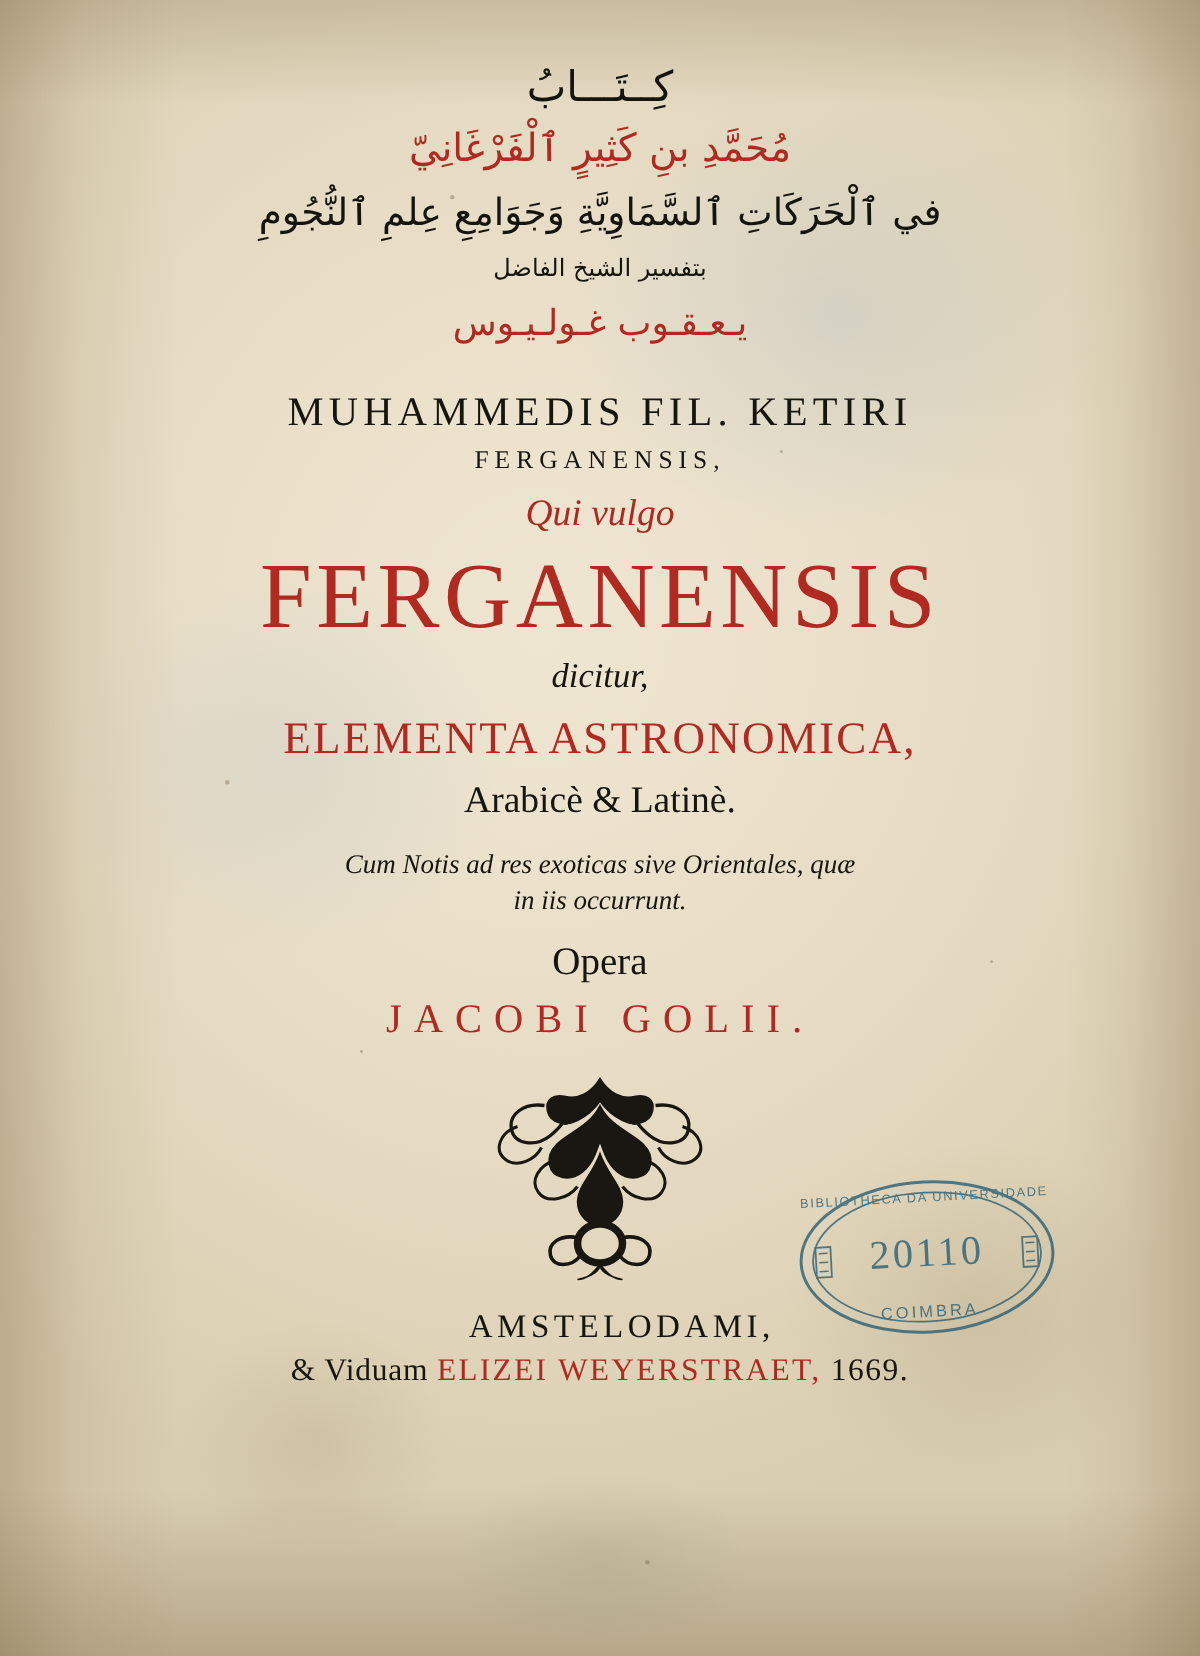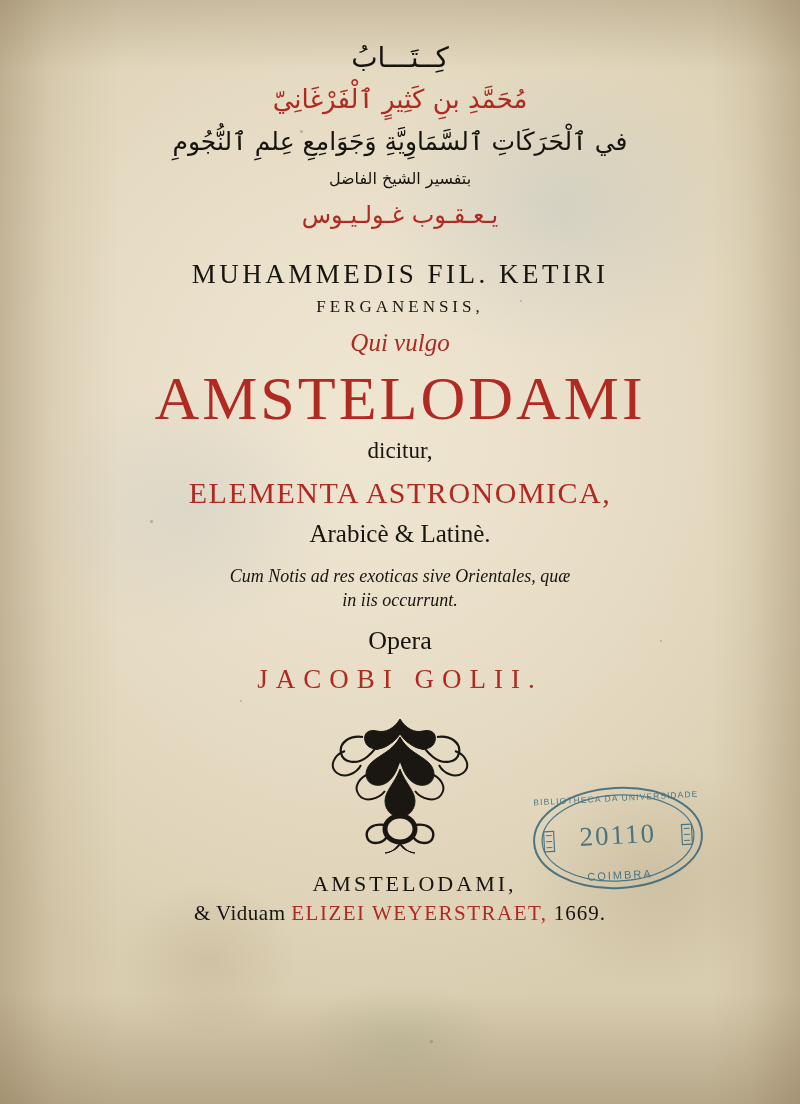--- a/index.html
+++ b/index.html
@@ -104,20 +104,21 @@
     margin-top: 6px;
     font-size: 62px;
     color: #b02a22;
     letter-spacing: 3px;
     font-family: "Liberation Serif", serif;
   }
   .lat-4 {
     margin-top: 4px;
     font-size: 23px;
     color: #17150f;
+    font-style: italic;
   }
   .lat-5 {
     margin-top: 12px;
     font-size: 30px;
     color: #b02a22;
     letter-spacing: 1.5px;
   }
   .lat-6 {
     margin-top: 10px;
     font-size: 25px;
@@ -234,21 +235,21 @@
       <div class="ar-line ar1">كِــتَـــابُ</div>
       <div class="ar-line ar2">مُحَمَّدِ بنِ كَثِيرٍ ٱلْفَرْغَانِيّ</div>
       <div class="ar-line ar3">في ٱلْحَرَكَاتِ ٱلسَّمَاوِيَّةِ وَجَوَامِعِ عِلمِ ٱلنُّجُومِ</div>
       <div class="ar-line ar4">بتفسير الشيخ الفاضل</div>
       <div class="ar-line ar5">يـعـقـوب غـولـيـوس</div>
     </div>
 
     <div class="lat-1">MUHAMMEDIS Fil. KETIRI</div>
     <div class="lat-2">FERGANENSIS,</div>
     <div class="lat-3">Qui vulgo</div>
-    <div class="title-main">AMSTELODAMI</div>
+    <div class="title-main">FERGANENSIS</div>
     <div class="lat-4">dicitur,</div>
     <div class="lat-5">ELEMENTA ASTRONOMICA,</div>
     <div class="lat-6">Arabicè &amp; Latinè.</div>
     <div class="lat-7">Cum Notis ad res exoticas sive Orientales, quæ</div>
     <div class="lat-7" style="margin-top:0">in iis occurrunt.</div>
     <div class="lat-8">Opera</div>
     <div class="lat-9">JACOBI GOLII.</div>
 
     <div class="ornament">
       <svg width="170" height="150" viewBox="0 0 170 150" aria-hidden="true">

